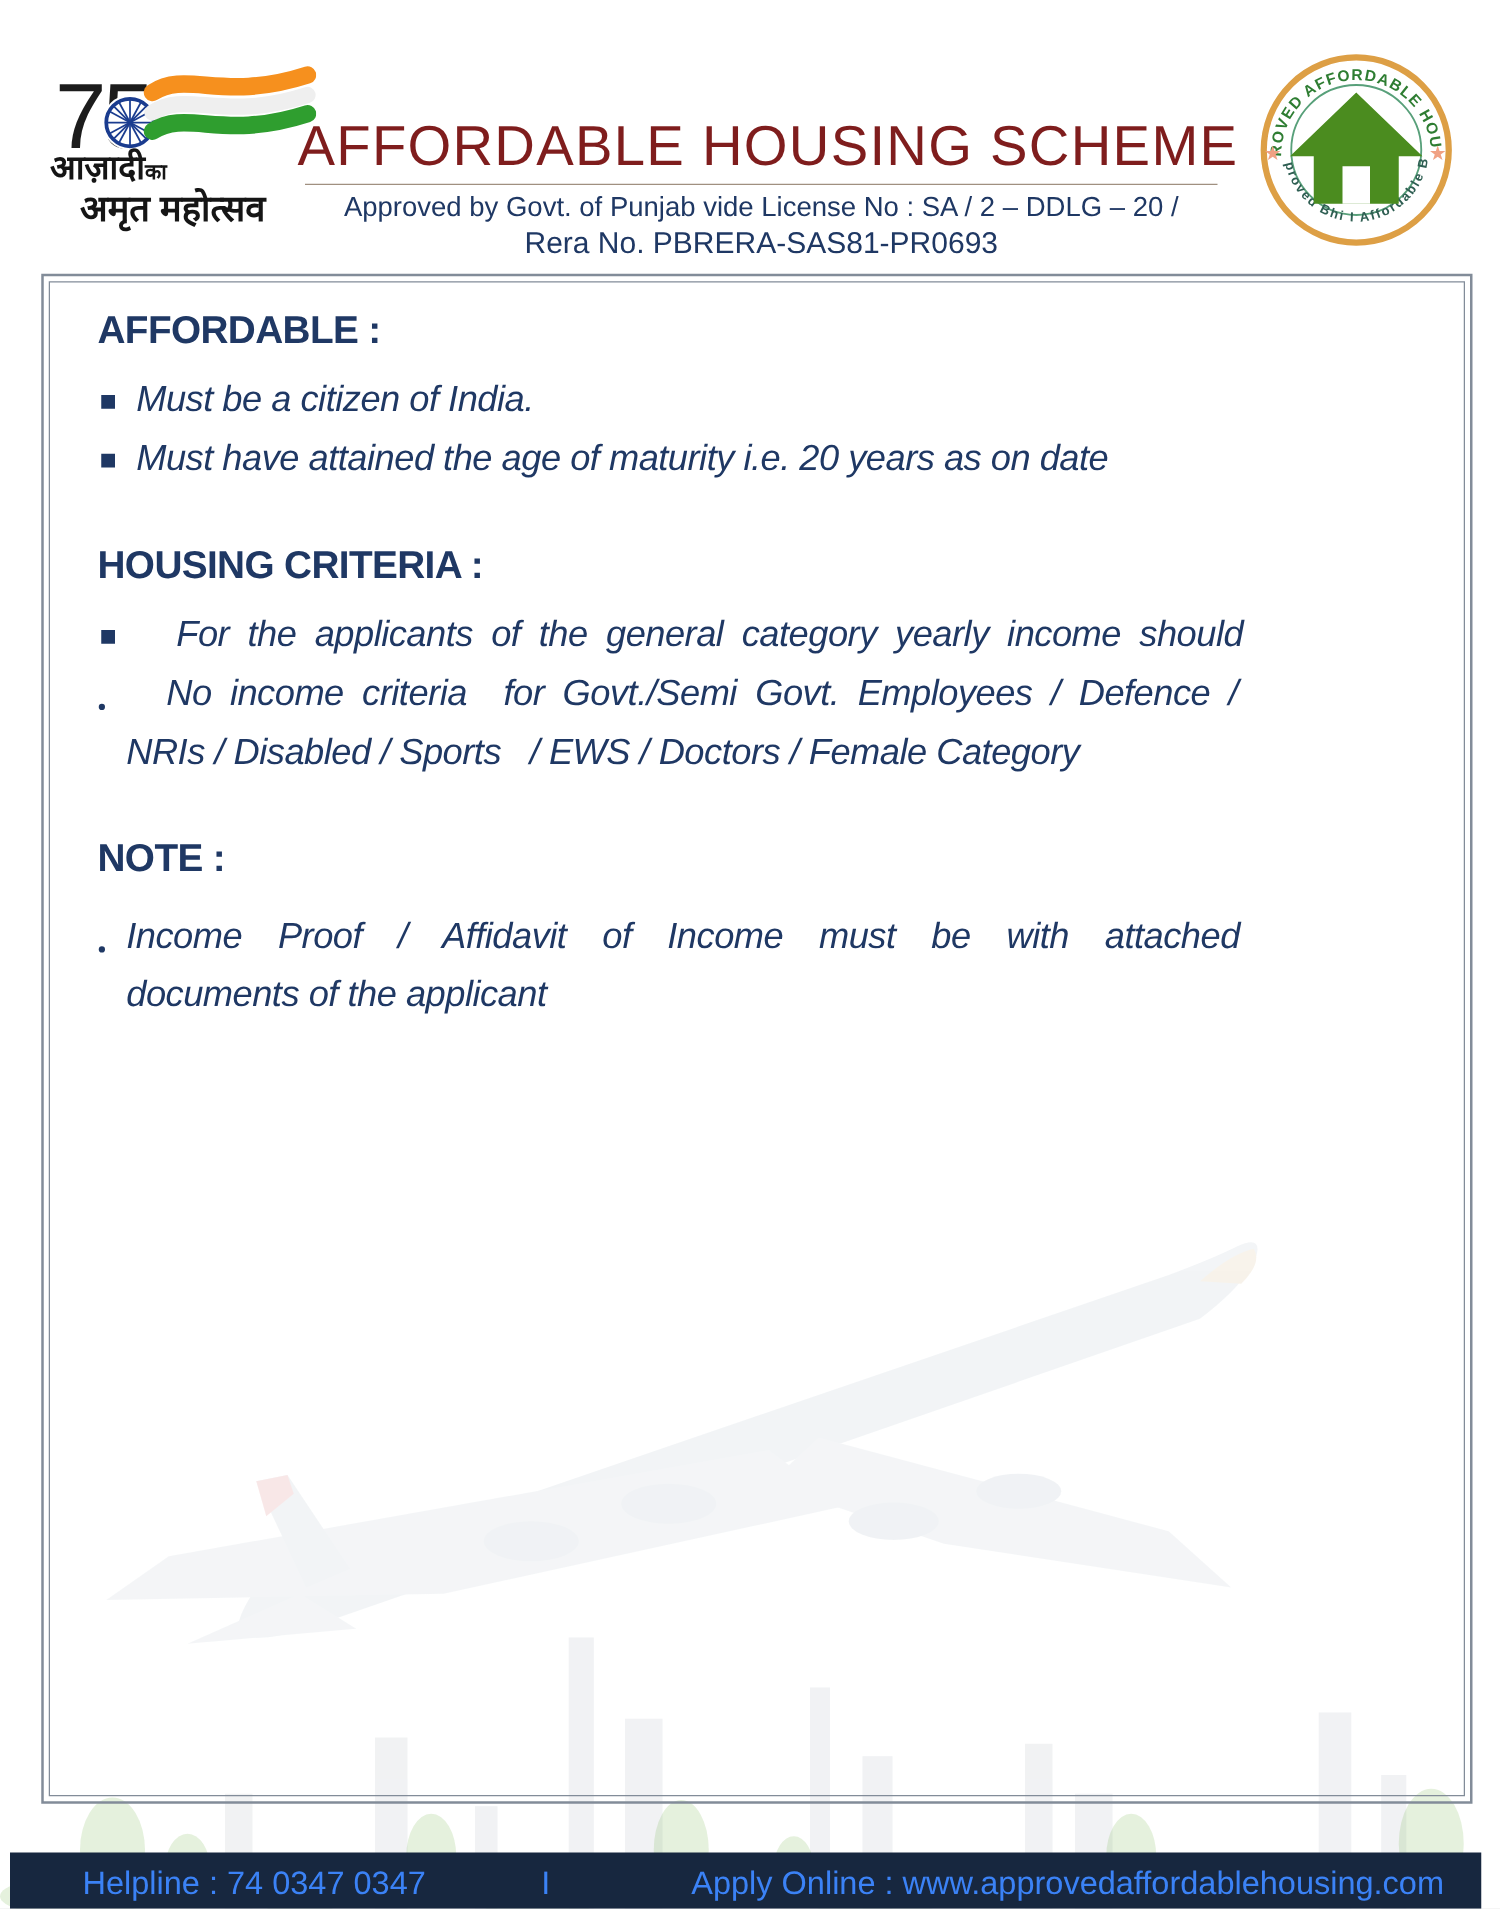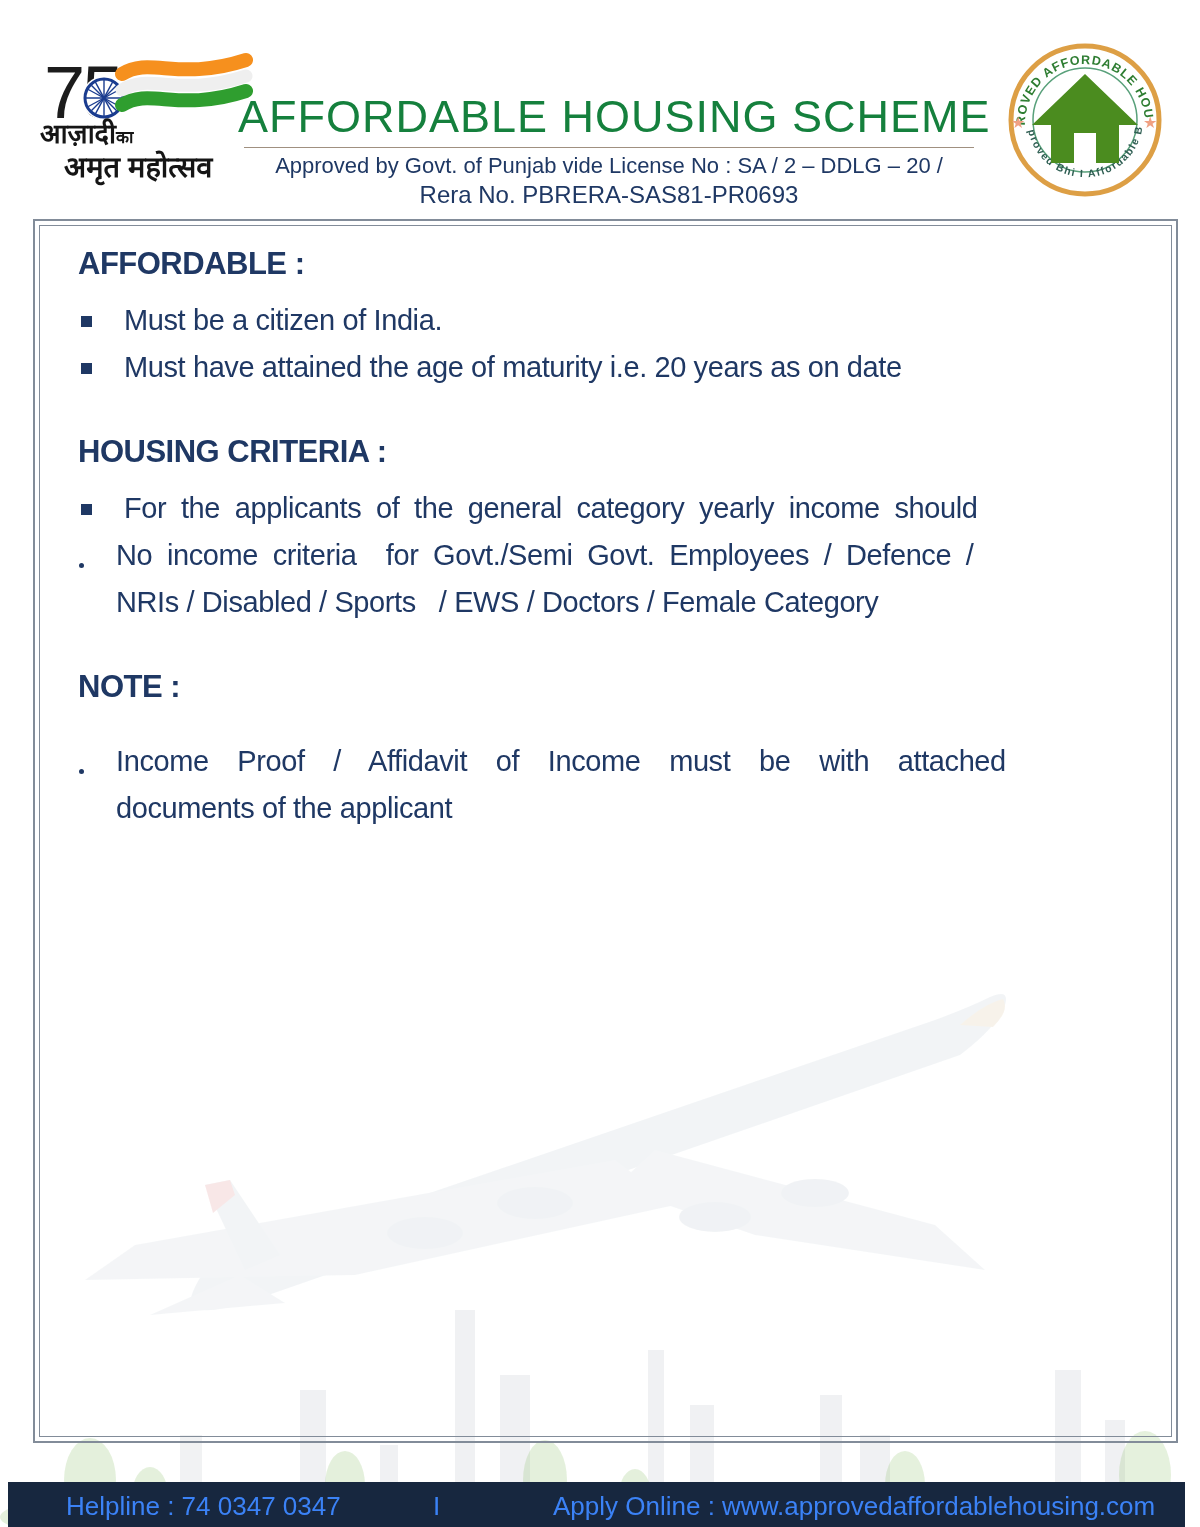--- a/index.html
+++ b/index.html
@@ -12,21 +12,21 @@
   
   .amrit-logo{position:absolute;left:38px;top:52px;width:215px;height:140px;z-index:4;}
   .amrit-logo svg{display:block;}
   .hindi1{position:absolute;left:2px;top:62px;font-size:27px;font-weight:bold;color:#151515;white-space:nowrap;}
   .hindi1 .ka{font-size:17px;font-weight:bold;}
   .hindi2{position:absolute;left:26px;top:94px;font-size:29px;font-weight:bold;color:#151515;white-space:nowrap;}
 
   .title-block{position:absolute;left:238px;top:90px;width:742px;text-align:center;z-index:4;}
   .main-title{
     margin:0;font-size:45px;font-weight:normal;letter-spacing:1px;
-    color:#15803d;line-height:54px;white-space:nowrap;
+    color:#7f1d1d;line-height:54px;white-space:nowrap;
   }
   .title-rule{height:1px;background:#a09080;margin:3px 6px 4px 6px;}
   .subtitle{font-size:22px;line-height:28px;color:#1f3864;}
   .rera{font-size:24px;line-height:30px;color:#1f3864;}
 
   .badge{position:absolute;left:1005px;top:40px;width:160px;height:160px;z-index:4;}
 
   
   .content-box{
     position:absolute;left:33px;top:219px;width:1141px;height:1220px;
@@ -38,32 +38,32 @@
   }
   .content{
     position:absolute;left:33px;top:219px;width:1141px;z-index:4;
     padding:26px 55px 0 45px;box-sizing:border-box;
   }
   .sec{margin:0 0 42px 0;}
   .sec-heading{
     margin:0 0 14px 0;font-size:31px;font-weight:bold;line-height:38px;
     letter-spacing:-0.5px;color:#1f3864;
   }
-  .sec-note .sec-heading{margin-bottom:32px;}
-  .bullet{display:flex;gap:32px;margin-left:3px;}
+  .sec-note .sec-heading{margin-bottom:20px;}
+  .bullet{display:flex;gap:17px;margin-left:3px;font-style:italic;}
   .marker{flex:0 0 auto;}
   .marker.square{width:11px;height:11px;background:#1f3864;margin-top:19px;}
   .marker.dot{width:5px;height:5px;border-radius:50%;background:#1f3864;margin-top:31px;margin-left:-2px;}
   .bl{flex:1 1 auto;}
   .line{
     font-size:29px;line-height:47px;letter-spacing:-0.4px;
     white-space:pre-wrap;color:#1f3864;
   }
   .line.wide{word-spacing:21px;}
-  .line.wide-sm{word-spacing:7px;}
+  .line.wide-sm{word-spacing:7px;margin-left:32px;}
 
   
   .plane-wm{position:absolute;left:55px;top:925px;z-index:1;}
   .city-wm{position:absolute;left:0;top:1295px;z-index:1;}
 
   
   .helpline-bar{
     position:absolute;left:8px;top:1463px;width:1177px;height:49px;
     background:#17273f;z-index:5;color:#3b82f6;font-size:26px;line-height:49px;margin-top:19px;
   }

